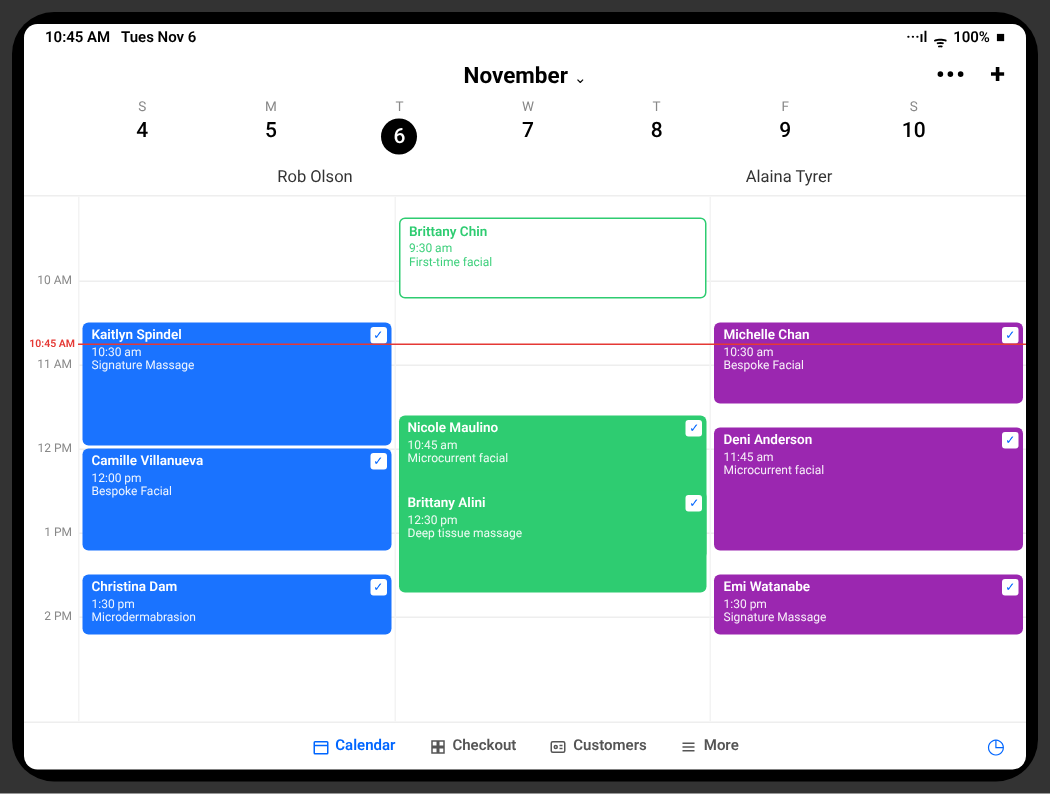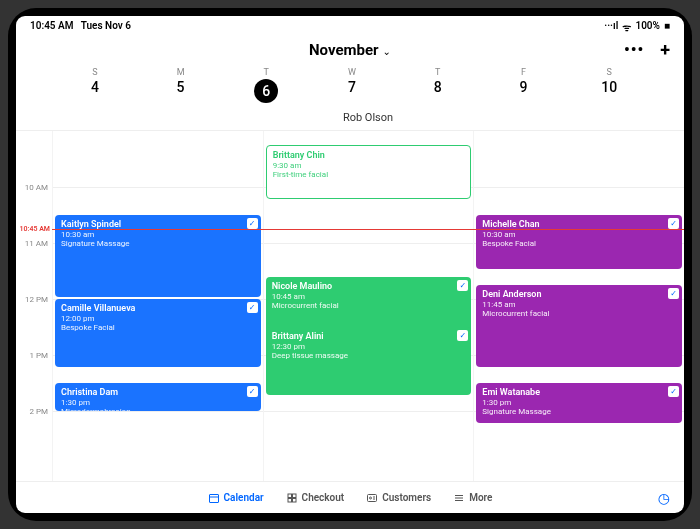--- a/index.html
+++ b/index.html
@@ -95,20 +95,21 @@
           <div class="day-letter">F</div>
           <div class="day-num">9</div>
         </div>
         <div class="day">
           <div class="day-letter">S</div>
           <div class="day-num">10</div>
         </div>
       </div>
 <div class="cols-head" id="colsHead">
         <div class="col-head">Rob Olson</div>
+        <div class="col-head">Alaina Tyrer</div>
       </div>
 
 <div class="grid-wrap">
   <div class="grid">
     <div class="time-col" id="timeCol">
             <div class="time-lbl" style="top: 56px;">10 AM</div>
             <div class="time-lbl" style="top: 112px;">11 AM</div>
             <div class="time-lbl" style="top: 168px;">12 PM</div>
             <div class="time-lbl" style="top: 224px;">1 PM</div>
             <div class="time-lbl" style="top: 280px;">2 PM</div>
@@ -127,21 +128,21 @@
                 <div class="tm">10:30 am</div>
                 <div class="sv">Signature Massage</div>
                 <div class="chk">✓</div>
               </div>
               <div class="appt" style="background: rgb(26, 115, 255); top: 168px; height: 68px;">
                 <div class="nm">Camille Villanueva</div>
                 <div class="tm">12:00 pm</div>
                 <div class="sv">Bespoke Facial</div>
                 <div class="chk">✓</div>
               </div>
-              <div class="appt" style="background: rgb(26, 115, 255); top: 252px; height: 28px;">
+              <div class="appt" style="background: rgb(26, 115, 255); top: 252px; height: 40px;">
                 <div class="nm">Christina Dam</div>
                 <div class="tm">1:30 pm</div>
                 <div class="sv">Microdermabrasion</div>
                 <div class="chk">✓</div>
               </div>
             </div>
             <div class="col">
               <div class="appt outline" style="top: 14px; height: 54px;">
                 <div class="nm">Brittany Chin</div>
                 <div class="tm">9:30 am</div>

